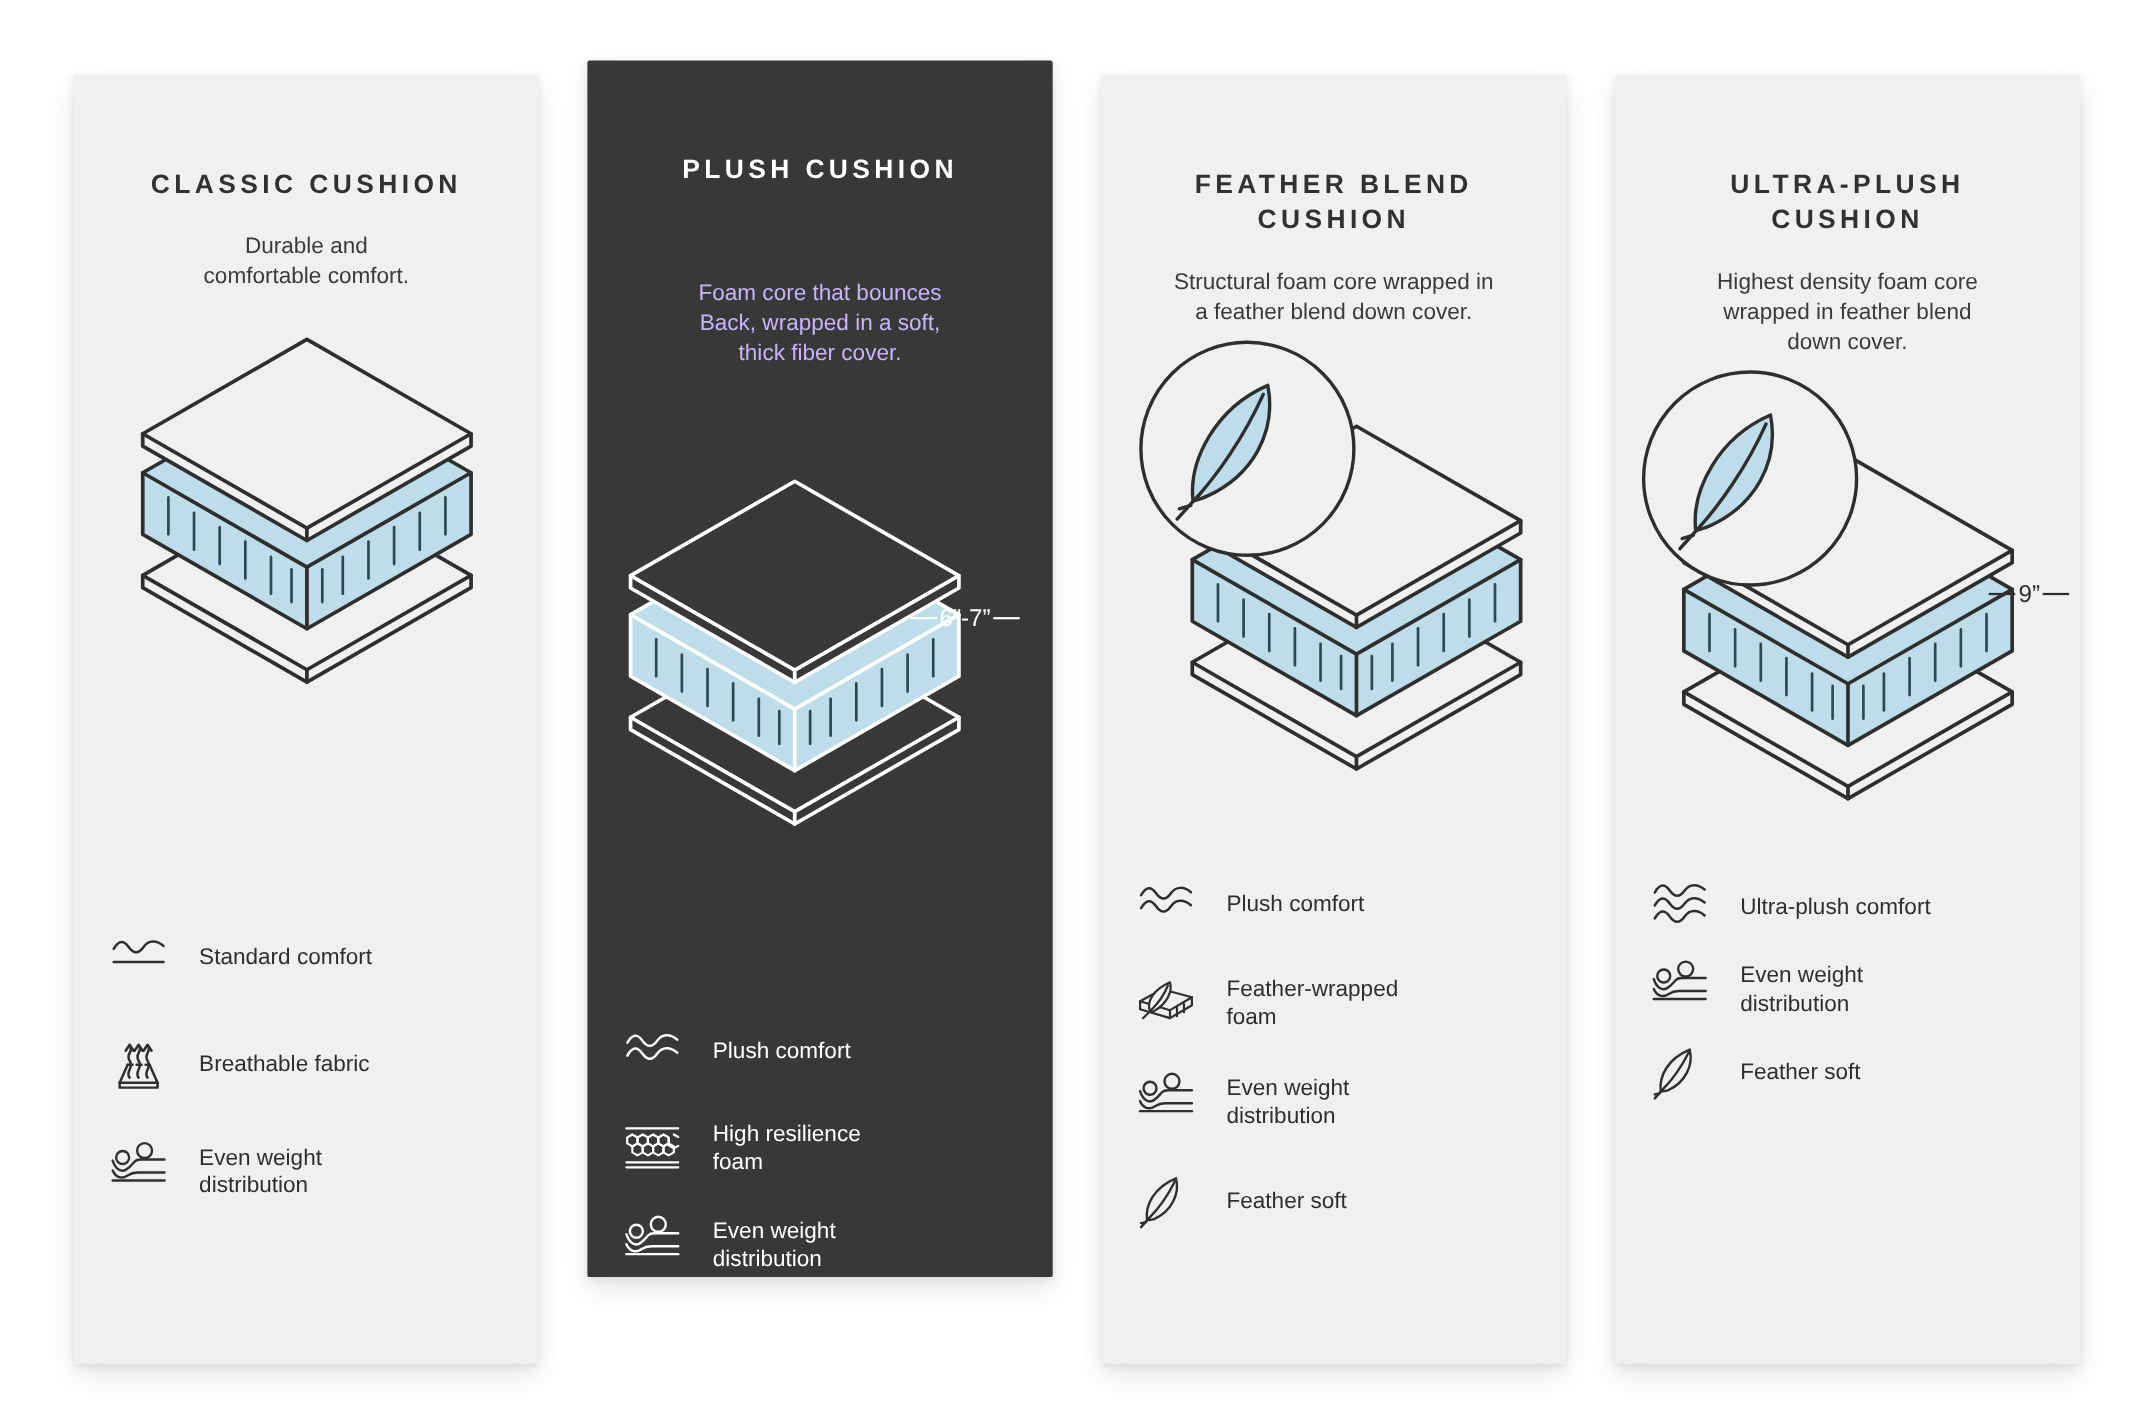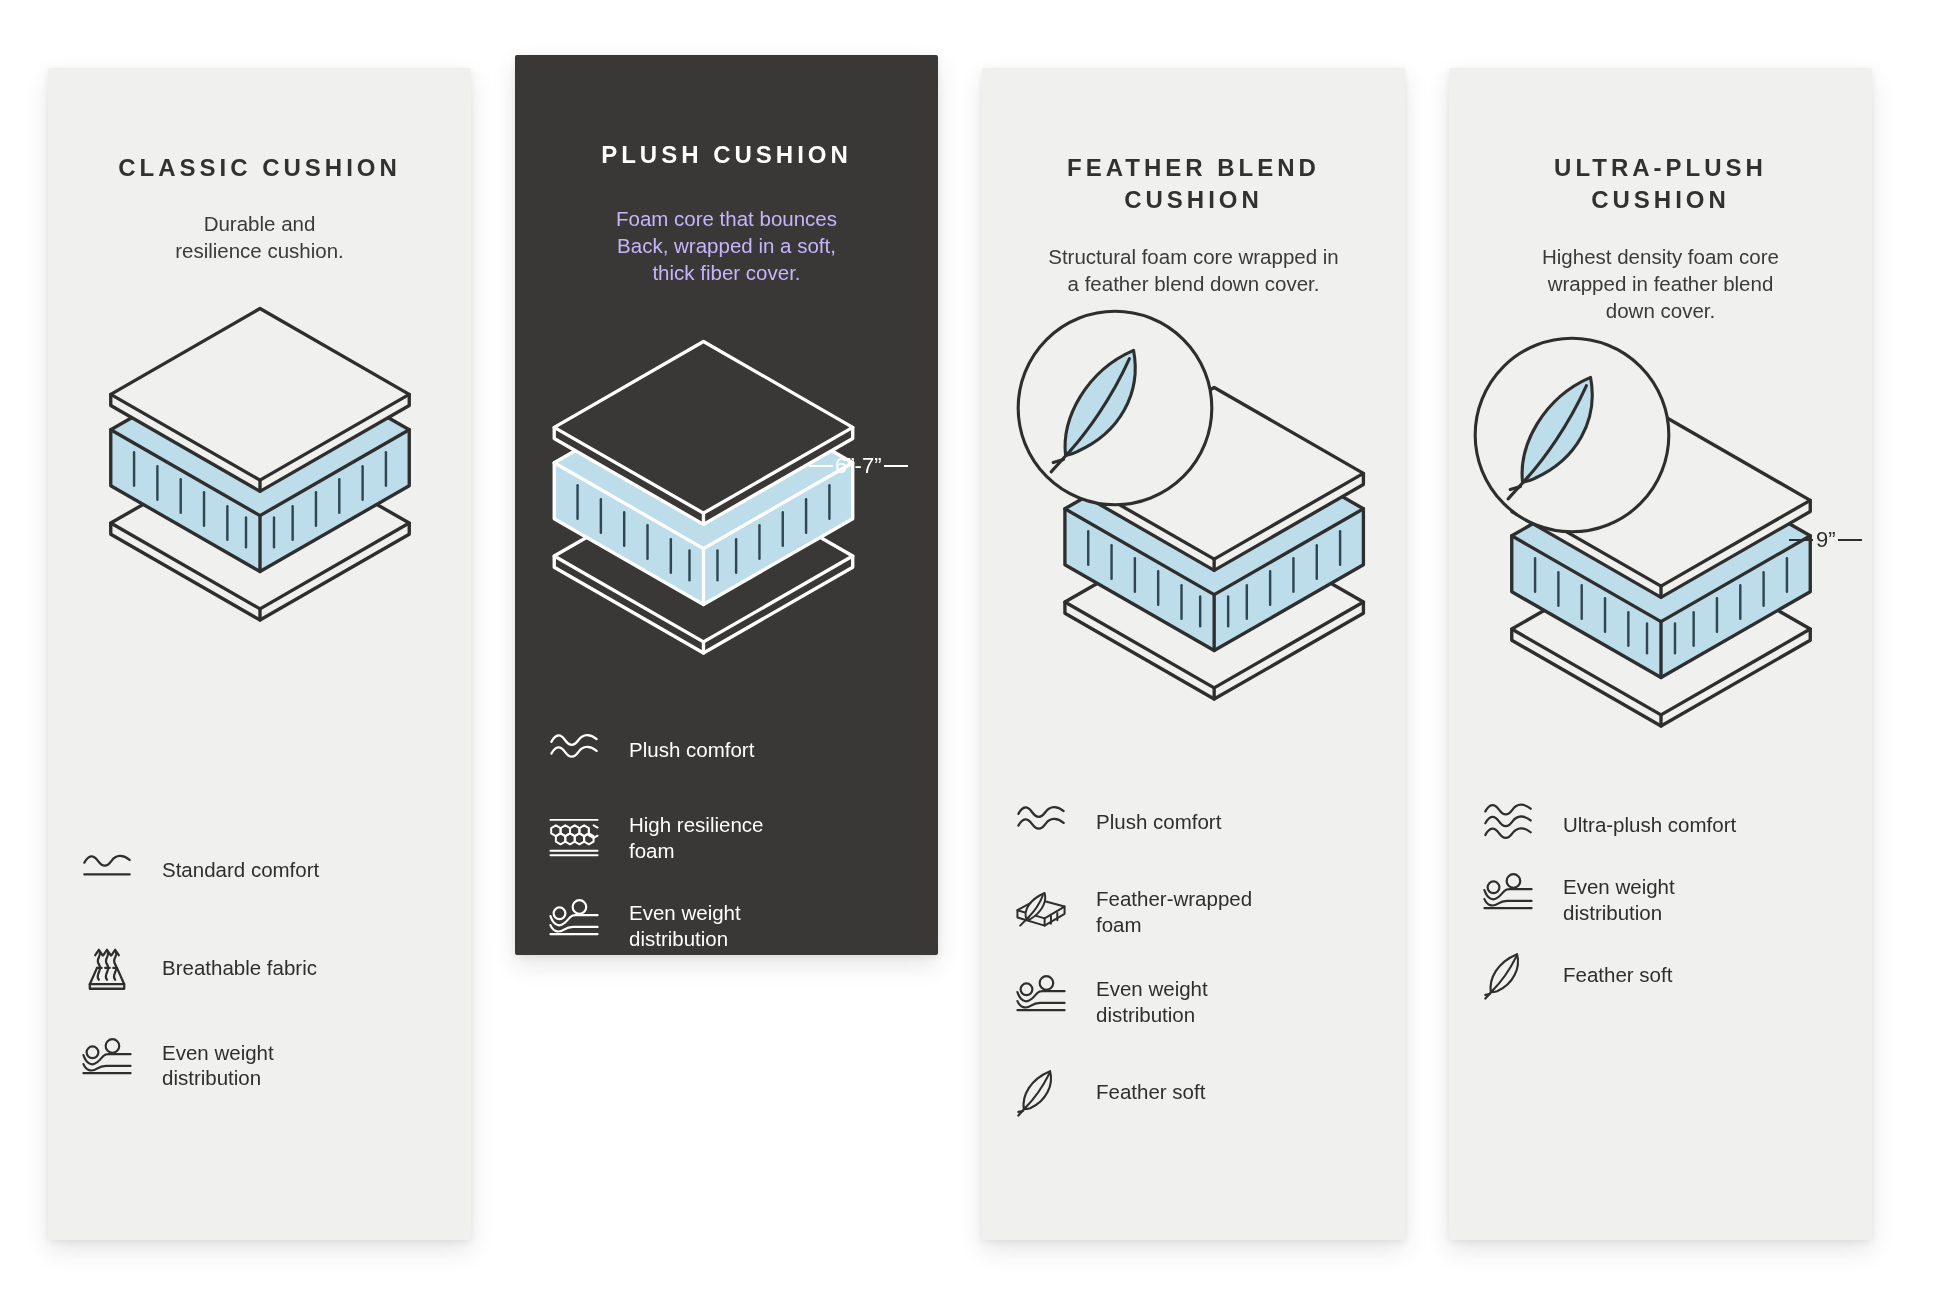--- a/index.html
+++ b/index.html
@@ -2,30 +2,30 @@
 <html><head>
 <meta charset="utf-8">
 <style>
   * { box-sizing: border-box; }
   html,body { margin:0; padding:0; }
   body {
     width:1946px; height:1298px; background:#ffffff;
     font-family:"Liberation Sans", sans-serif; color:#2d2d2d;
     overflow:hidden;
   }
-  .board { display:flex; align-items:flex-start; gap:44px; padding-left:48px; }
+  .board { display:flex; align-items:flex-start; gap:44px; padding-left:67px; }
   .card {
     --card-bg:#f0f0ee;
     width:423px; height:1172px; margin-top:68px;
     background:var(--card-bg); color:#2e2e2e;
     box-shadow:0 10px 24px rgba(50,50,50,.12), 0 2px 6px rgba(50,50,50,.08);
     border-radius:2px; position:relative;
     display:flex; flex-direction:column; flex:0 0 auto;
   }
-  .card.dark { --card-bg:#3a3837; color:#ffffff; margin-top:55px; height:900px; }
+  .card.dark { --card-bg:#3a3837; color:#ffffff; margin-top:55px; height:1106px;gap:48px; }
   .title {
     margin:84px 18px 0; text-align:center;
     font-size:24px; font-weight:700; letter-spacing:4px;
     line-height:1.35; white-space:pre-line; color:#313131;
   }
   .card.dark .title { color:#ffffff; }
   .desc {
     margin:26px auto 0; max-width:348px; text-align:center;
     font-size:20.5px; line-height:1.32; white-space:pre-line; color:#3a3a3a;
   }
@@ -225,21 +225,21 @@
         <path d="M10 58 H54"></path>
       </g>
     </symbol>
   </defs>
 </svg>
 
 <div id="board" class="board">
   <section class="card light">
     <h2 class="title">CLASSIC CUSHION</h2>
     <p class="desc">Durable and
-resilience cushion.</p>
+comfortable comfort.</p>
     <div class="illo">
       <svg class="stack" viewBox="0 0 360 372">
           <use href="#sym-stack"></use>
         </svg>
 
     </div>
     <ul class="features">
         <li class="feature">
           <svg class="ficon" viewBox="0 0 64 64">
             <use href="#sym-wave-single"></use>

